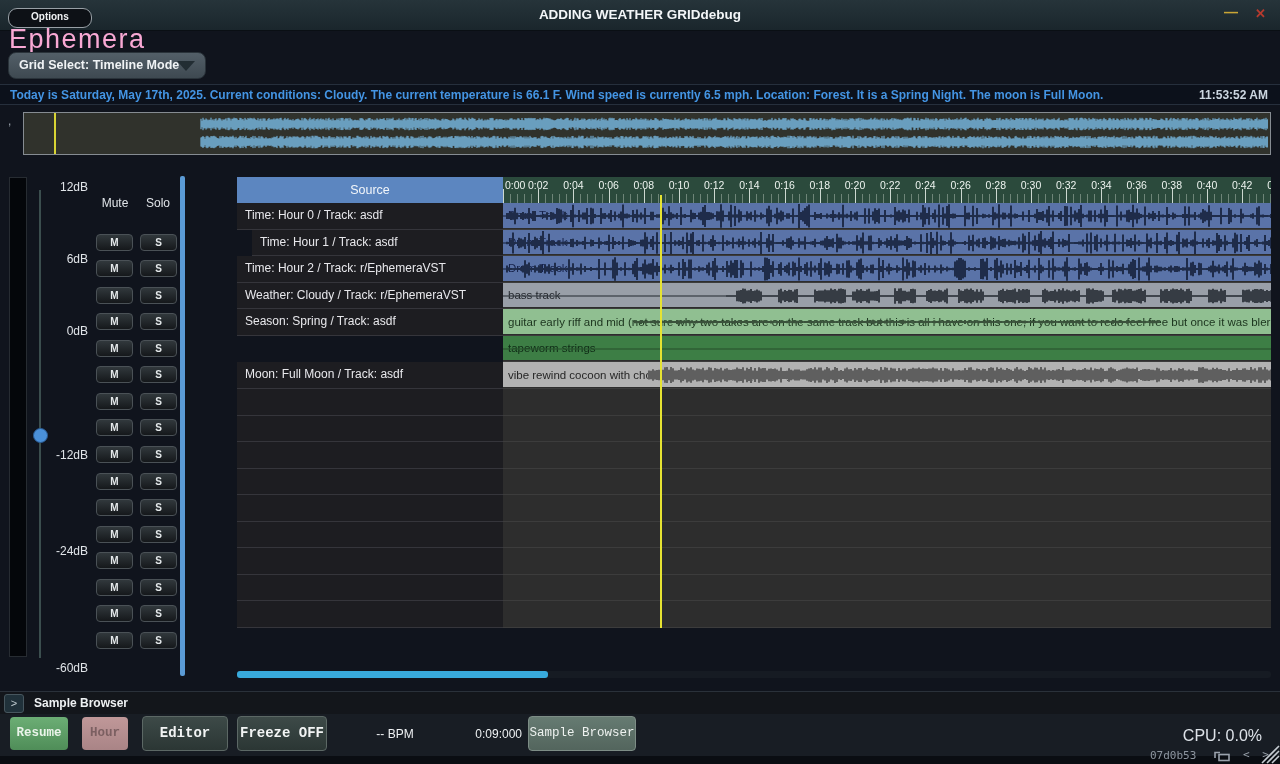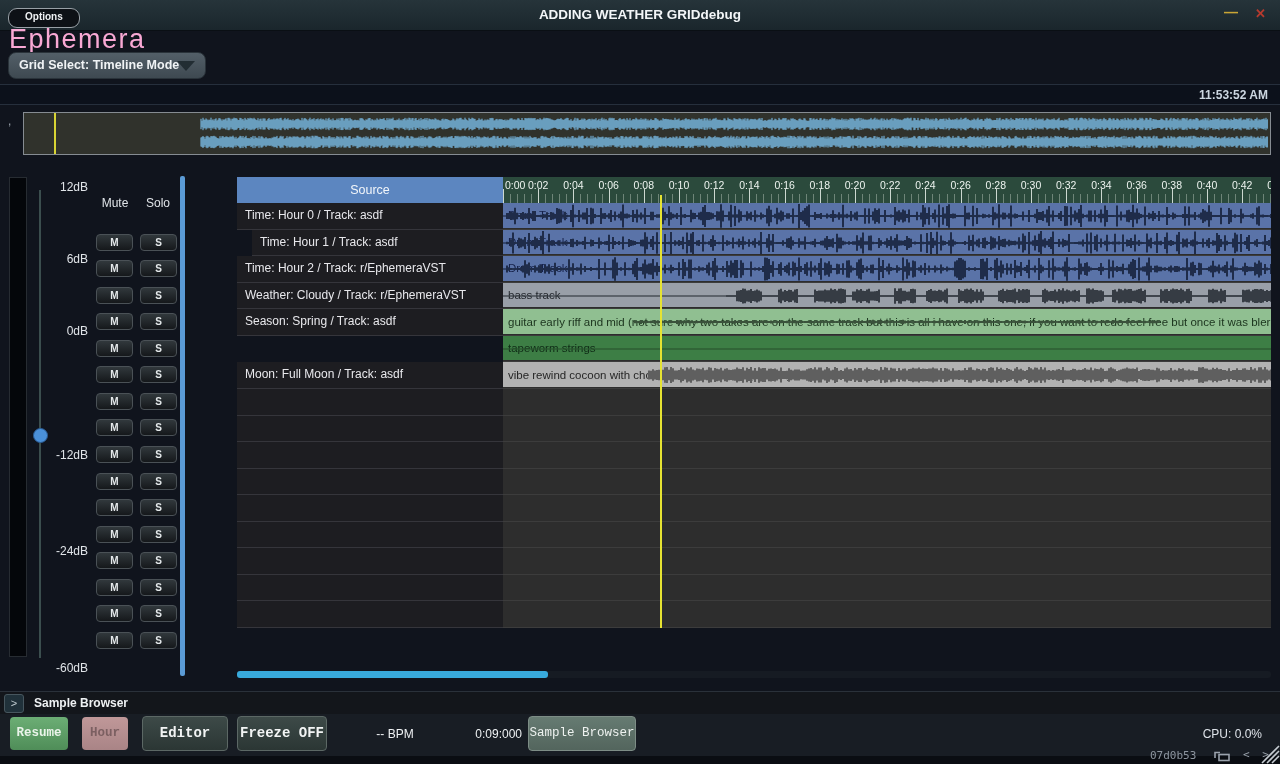--- a/index.html
+++ b/index.html
@@ -6,21 +6,21 @@
   .app{position:relative;width:1280px;height:764px;background:#10141d;overflow:hidden;
        font-family:"Liberation Sans",sans-serif;color:#e8ecef;}
 
   
   .titlebar{position:absolute;left:0;top:0;width:1280px;height:30px;
     background:linear-gradient(#26343a,#1a262c);border-bottom:1px solid #0a0f14;}
   .win-title{position:absolute;left:0;top:7px;width:100%;text-align:center;
     font-size:13.5px;font-weight:bold;color:#f3f6f8;}
   .win-min{position:absolute;right:42px;top:4px;font-size:14px;font-weight:bold;color:#c9a535;}
   .win-close{position:absolute;right:14px;top:6px;font-size:13px;font-weight:bold;color:#b73a2e;}
-  .options-btn{position:absolute;left:8px;top:8px;height:18px;padding:0 16px;
+  .options-btn{position:absolute;left:8px;top:8px;height:18px;padding:0 22px;
     background:#0d1116;border:1px solid #98a0a6;border-radius:9px;color:#eef1f3;
     font-size:10px;font-weight:bold;line-height:16px;}
 
   .app-title{position:absolute;left:9px;top:24px;font-size:27px;font-weight:300;
     color:#f9a8d4;letter-spacing:1.5px;}
 
   .dropdown{position:absolute;left:8px;top:52px;width:196px;height:25px;
     background:linear-gradient(#535f68,#3e4951);border-radius:8px;border:1px solid #2a333a;}
   .dropdown-label{position:absolute;left:10px;top:5px;font-size:12.5px;font-weight:bold;color:#f0f3f5;}
   .dropdown-tri{position:absolute;right:10px;top:8px;width:0;height:0;
@@ -82,21 +82,21 @@
     background:linear-gradient(#6cae75,#4f8d58);color:#eaf4ea;}
   .btn-stop{left:82px;top:3px;width:46px;height:33px;line-height:33px;font-size:12.5px;
     background:linear-gradient(#c09899,#a98486);color:#7b5f61;}
   .btn-dark{background:linear-gradient(#3d4a48,#2b3634);border:1px solid #5c6865;color:#f2f4f4;font-size:14px;}
   .btn-editor{left:142px;top:2px;width:86px;height:35px;line-height:33px;}
   .btn-freeze{left:237px;top:2px;width:90px;height:35px;line-height:33px;}
   .bpm-display{position:absolute;left:360px;top:13px;width:70px;text-align:center;font-size:12px;color:#eef1f3;}
   .time-display{position:absolute;left:450px;top:13px;width:72px;text-align:right;font-size:12px;color:#eef1f3;}
   .btn-sb{left:528px;top:2px;width:108px;height:35px;line-height:33px;font-size:12.5px;
     background:linear-gradient(#667b72,#53655d);border:1px solid #7d8d86;color:#eef2f0;font-weight:normal;}
-  .cpu-display{position:absolute;right:18px;top:13px;font-size:12px;color:#dde2e8;}
+  .cpu-display{position:absolute;right:18px;top:13px;font-size:16px;color:#dde2e8;}
 
   .footer-strip{position:absolute;left:0;top:756px;width:1280px;height:8px;background:#0a0d12;}
   .build-hash{position:absolute;left:1150px;top:749px;font-family:"DejaVu Sans Mono",monospace;
     font-size:11px;color:#8d959f;z-index:8;}
   .restore-icon{position:absolute;left:1212px;top:750px;z-index:8;}
   .code-icon{position:absolute;left:1243px;top:748px;z-index:8;font-family:"DejaVu Sans Mono",monospace;
     font-size:11px;color:#9aa2ac;letter-spacing:3px;}
   .grip{position:absolute;right:0;bottom:0;z-index:9;}
 </style>
 </head>
@@ -112,20 +112,21 @@
   <div class="options-btn">Options</div>
 
   <div class="app-title">Ephemera</div>
 
   <div class="dropdown">
     <span class="dropdown-label">Grid Select: Timeline Mode</span>
     <span class="dropdown-tri"></span>
   </div>
 
   <div class="statusbar">
+    <span class="weather-text">Today is Saturday, May 17th, 2025. Current conditions: Cloudy. The current temperature is 66.1 F. Wind speed is currently 6.5 mph. Location: Forest. It is a Spring Night. The moon is Full Moon.</span>
     <span class="clock-text">11:53:52 AM</span>
   </div>
 
   <span class="stray">,</span>
   <div class="overview">
     <div class="ov-wave" id="ov1" style="top:4px"><svg width="1244" height="14">
           <path d="M177 1.8V12.2M178 3.8V10.2M179 0.8V13.2M180 2.5V11.5M181 2.9V11.1M182 1.4V12.6M183 2.4V11.6M184 3.3V10.7M185 2.6V11.4M186 2.9V11.1M187 0.7V13.3M188 3.2V10.8M189 2.3V11.7M190 3.6V10.4M191 2.1V11.9M192 1.3V12.7M193 3.7V10.3M194 2.7V11.3M195 1.1V12.9M196 1.3V12.7M197 2.4V11.6M198 3.8V10.2M199 2.3V11.7M200 2.9V11.1M201 2.2V11.8M202 1.3V12.7M203 3.5V10.5M204 0.9V13.1M205 0.8V13.2M206 1.6V12.4M207 3.5V10.5M208 1.7V12.3M209 1.8V12.2M210 0.7V13.3M211 1.4V12.6M212 1.0V13.0M213 1.7V12.3M214 3.1V10.9M215 3.0V11.0M216 0.9V13.1M217 1.1V12.9M218 2.5V11.5M219 1.9V12.1M220 3.5V10.5M221 0.9V13.1M222 2.3V11.7M223 2.9V11.1M224 1.0V13.0M225 2.0V12.0M226 0.8V13.2M227 1.4V12.6M228 1.2V12.8M229 2.2V11.8M230 0.8V13.2M231 1.9V12.1M232 2.8V11.2M233 3.2V10.8M234 1.2V12.8M235 3.6V10.4M236 1.9V12.1M237 1.6V12.4M238 3.8V10.2M239 1.4V12.6M240 1.5V12.5M241 1.5V12.5M242 3.8V10.2M243 3.5V10.5M244 2.0V12.0M245 1.0V13.0M246 2.8V11.2M247 2.3V11.7M248 2.5V11.5M249 2.3V11.7M250 1.4V12.6M251 2.6V11.4M252 1.7V12.3M253 1.5V12.5M254 1.5V12.5M255 2.4V11.6M256 1.0V13.0M257 0.8V13.2M258 2.7V11.3M259 3.7V10.3M260 2.2V11.8M261 0.9V13.1M262 2.5V11.5M263 2.3V11.7M264 1.2V12.8M265 3.1V10.9M266 2.6V11.4M267 2.8V11.2M268 3.6V10.4M269 2.2V11.8M270 3.8V10.2M271 3.1V10.9M272 2.2V11.8M273 2.1V11.9M274 1.6V12.4M275 2.4V11.6M276 3.2V10.8M277 3.4V10.6M278 0.9V13.1M279 3.4V10.6M280 1.5V12.5M281 1.0V13.0M282 1.9V12.1M283 2.7V11.3M284 3.8V10.2M285 2.2V11.8M286 0.7V13.3M287 3.1V10.9M288 1.9V12.1M289 2.4V11.6M290 1.2V12.8M291 3.7V10.3M292 2.2V11.8M293 2.2V11.8M294 1.4V12.6M295 3.3V10.7M296 2.0V12.0M297 1.4V12.6M298 2.8V11.2M299 1.8V12.2M300 2.6V11.4M301 3.4V10.6M302 1.3V12.7M303 3.6V10.4M304 1.7V12.3M305 0.8V13.2M306 3.0V11.0M307 2.3V11.7M308 3.6V10.4M309 1.4V12.6M310 3.2V10.8M311 3.3V10.7M312 3.1V10.9M313 1.6V12.4M314 3.0V11.0M315 1.3V12.7M316 3.6V10.4M317 1.0V13.0M318 0.9V13.1M319 1.1V12.9M320 3.6V10.4M321 2.1V11.9M322 1.0V13.0M323 2.0V12.0M324 1.1V12.9M325 3.5V10.5M326 0.9V13.1M327 2.1V11.9M328 2.6V11.4M329 3.8V10.2M330 3.1V10.9M331 2.7V11.3M332 3.1V10.9M333 3.4V10.6M334 2.9V11.1M335 3.7V10.3M336 1.3V12.7M337 1.2V12.8M338 1.1V12.9M339 1.8V12.2M340 3.1V10.9M341 3.8V10.2M342 2.3V11.7M343 3.0V11.0M344 1.6V12.4M345 1.0V13.0M346 1.0V13.0M347 3.6V10.4M348 2.1V11.9M349 2.8V11.2M350 3.7V10.3M351 2.6V11.4M352 3.4V10.6M353 1.3V12.7M354 2.5V11.5M355 3.1V10.9M356 1.6V12.4M357 2.0V12.0M358 2.1V11.9M359 1.8V12.2M360 1.1V12.9M361 2.9V11.1M362 3.5V10.5M363 1.1V12.9M364 3.1V10.9M365 1.3V12.7M366 2.4V11.6M367 1.4V12.6M368 2.0V12.0M369 0.7V13.3M370 3.2V10.8M371 3.2V10.8M372 3.4V10.6M373 2.6V11.4M374 2.9V11.1M375 1.4V12.6M376 3.4V10.6M377 2.7V11.3M378 3.5V10.5M379 2.2V11.8M380 2.0V12.0M381 0.9V13.1M382 3.3V10.7M383 1.4V12.6M384 2.8V11.2M385 0.7V13.3M386 1.0V13.0M387 2.7V11.3M388 1.1V12.9M389 1.1V12.9M390 3.8V10.2M391 1.5V12.5M392 1.0V13.0M393 3.1V10.9M394 3.1V10.9M395 1.7V12.3M396 3.6V10.4M397 1.0V13.0M398 3.1V10.9M399 2.0V12.0M400 2.4V11.6M401 1.1V12.9M402 2.8V11.2M403 1.0V13.0M404 3.5V10.5M405 1.5V12.5M406 2.0V12.0M407 2.6V11.4M408 2.4V11.6M409 2.2V11.8M410 2.9V11.1M411 1.3V12.7M412 1.8V12.2M413 3.1V10.9M414 2.5V11.5M415 3.2V10.8M416 3.6V10.4M417 3.6V10.4M418 2.1V11.9M419 1.6V12.4M420 3.2V10.8M421 1.8V12.2M422 2.1V11.9M423 2.1V11.9M424 2.7V11.3M425 3.0V11.0M426 3.8V10.2M427 3.4V10.6M428 3.2V10.8M429 1.5V12.5M430 2.4V11.6M431 3.8V10.2M432 2.5V11.5M433 1.2V12.8M434 2.3V11.7M435 1.3V12.7M436 0.9V13.1M437 0.8V13.2M438 2.5V11.5M439 2.4V11.6M440 2.9V11.1M441 0.7V13.3M442 2.2V11.8M443 3.0V11.0M444 3.8V10.2M445 0.8V13.2M446 1.9V12.1M447 2.1V11.9M448 0.7V13.3M449 1.2V12.8M450 1.8V12.2M451 1.9V12.1M452 3.8V10.2M453 3.3V10.7M454 3.0V11.0M455 1.3V12.7M456 2.7V11.3M457 2.6V11.4M458 1.7V12.3M459 3.5V10.5M460 3.6V10.4M461 2.5V11.5M462 3.5V10.5M463 2.6V11.4M464 2.5V11.5M465 3.1V10.9M466 1.1V12.9M467 1.2V12.8M468 0.9V13.1M469 1.2V12.8M470 3.5V10.5M471 3.3V10.7M472 2.2V11.8M473 1.9V12.1M474 3.3V10.7M475 2.2V11.8M476 2.2V11.8M477 2.3V11.7M478 2.3V11.7M479 3.0V11.0M480 3.1V10.9M481 2.5V11.5M482 3.8V10.2M483 2.6V11.4M484 3.3V10.7M485 2.8V11.2M486 1.6V12.4M487 1.4V12.6M488 1.3V12.7M489 2.7V11.3M490 2.5V11.5M491 2.3V11.7M492 3.2V10.8M493 2.4V11.6M494 1.1V12.9M495 1.6V12.4M496 3.0V11.0M497 3.0V11.0M498 1.0V13.0M499 3.1V10.9M500 3.3V10.7M501 1.0V13.0M502 1.3V12.7M503 1.3V12.7M504 1.3V12.7M505 0.9V13.1M506 1.5V12.5M507 0.9V13.1M508 1.5V12.5M509 1.1V12.9M510 1.4V12.6M511 1.0V13.0M512 3.2V10.8M513 2.4V11.6M514 2.1V11.9M515 2.9V11.1M516 1.1V12.9M517 2.2V11.8M518 3.1V10.9M519 1.9V12.1M520 0.7V13.3M521 1.7V12.3M522 0.9V13.1M523 1.2V12.8M524 1.1V12.9M525 1.7V12.3M526 1.5V12.5M527 2.4V11.6M528 2.5V11.5M529 2.9V11.1M530 3.4V10.6M531 3.3V10.7M532 3.0V11.0M533 2.1V11.9M534 1.7V12.3M535 2.1V11.9M536 1.9V12.1M537 1.1V12.9M538 2.4V11.6M539 2.7V11.3M540 2.9V11.1M541 1.8V12.2M542 1.4V12.6M543 0.8V13.2M544 1.0V13.0M545 3.2V10.8M546 3.4V10.6M547 2.1V11.9M548 3.8V10.2M549 3.8V10.2M550 2.6V11.4M551 0.8V13.2M552 3.7V10.3M553 1.3V12.7M554 1.5V12.5M555 3.3V10.7M556 3.0V11.0M557 2.7V11.3M558 1.5V12.5M559 2.8V11.2M560 1.5V12.5M561 1.9V12.1M562 3.6V10.4M563 3.0V11.0M564 2.4V11.6M565 1.9V12.1M566 1.9V12.1M567 3.4V10.6M568 1.7V12.3M569 2.7V11.3M570 2.2V11.8M571 2.6V11.4M572 1.2V12.8M573 3.5V10.5M574 2.9V11.1M575 1.9V12.1M576 3.8V10.2M577 1.8V12.2M578 0.7V13.3M579 2.9V11.1M580 1.5V12.5M581 3.2V10.8M582 2.0V12.0M583 3.4V10.6M584 3.6V10.4M585 1.3V12.7M586 0.7V13.3M587 1.5V12.5M588 0.8V13.2M589 1.5V12.5M590 1.1V12.9M591 3.2V10.8M592 3.0V11.0M593 3.0V11.0M594 3.6V10.4M595 1.9V12.1M596 1.0V13.0M597 2.4V11.6M598 2.5V11.5M599 2.1V11.9M600 1.5V12.5M601 2.4V11.6M602 3.5V10.5M603 1.1V12.9M604 2.6V11.4M605 3.3V10.7M606 1.2V12.8M607 3.6V10.4M608 3.2V10.8M609 2.0V12.0M610 2.2V11.8M611 2.5V11.5M612 0.8V13.2M613 1.8V12.2M614 3.1V10.9M615 2.2V11.8M616 2.9V11.1M617 1.2V12.8M618 3.0V11.0M619 1.8V12.2M620 3.1V10.9M621 1.6V12.4M622 1.7V12.3M623 3.6V10.4M624 2.4V11.6M625 3.8V10.2M626 3.1V10.9M627 1.9V12.1M628 3.2V10.8M629 3.0V11.0M630 3.2V10.8M631 1.2V12.8M632 1.1V12.9M633 2.3V11.7M634 2.5V11.5M635 3.7V10.3M636 3.7V10.3M637 2.8V11.2M638 3.6V10.4M639 1.2V12.8M640 2.2V11.8M641 2.0V12.0M642 1.8V12.2M643 2.3V11.7M644 2.2V11.8M645 2.4V11.6M646 2.9V11.1M647 2.3V11.7M648 3.1V10.9M649 2.8V11.2M650 3.2V10.8M651 0.8V13.2M652 2.9V11.1M653 2.5V11.5M654 2.5V11.5M655 1.5V12.5M656 3.7V10.3M657 3.4V10.6M658 3.1V10.9M659 2.5V11.5M660 3.5V10.5M661 1.9V12.1M662 1.2V12.8M663 2.3V11.7M664 2.5V11.5M665 2.0V12.0M666 3.2V10.8M667 2.9V11.1M668 1.6V12.4M669 2.9V11.1M670 1.8V12.2M671 3.0V11.0M672 2.3V11.7M673 2.7V11.3M674 2.5V11.5M675 1.2V12.8M676 2.3V11.7M677 2.2V11.8M678 1.8V12.2M679 3.6V10.4M680 1.5V12.5M681 1.0V13.0M682 3.4V10.6M683 1.2V12.8M684 2.4V11.6M685 3.7V10.3M686 1.7V12.3M687 3.8V10.2M688 2.8V11.2M689 1.8V12.2M690 1.5V12.5M691 1.7V12.3M692 0.8V13.2M693 2.7V11.3M694 2.6V11.4M695 3.0V11.0M696 2.6V11.4M697 3.3V10.7M698 3.2V10.8M699 3.2V10.8M700 1.4V12.6M701 1.5V12.5M702 3.4V10.6M703 3.3V10.7M704 0.7V13.3M705 2.1V11.9M706 1.9V12.1M707 2.9V11.1M708 2.6V11.4M709 3.7V10.3M710 1.2V12.8M711 1.6V12.4M712 2.3V11.7M713 2.1V11.9M714 2.7V11.3M715 1.4V12.6M716 1.5V12.5M717 2.0V12.0M718 3.3V10.7M719 1.7V12.3M720 2.5V11.5M721 1.2V12.8M722 3.6V10.4M723 1.6V12.4M724 1.6V12.4M725 3.5V10.5M726 2.4V11.6M727 1.9V12.1M728 2.2V11.8M729 2.2V11.8M730 2.4V11.6M731 1.8V12.2M732 2.5V11.5M733 3.2V10.8M734 2.3V11.7M735 1.4V12.6M736 1.3V12.7M737 3.0V11.0M738 1.0V13.0M739 3.7V10.3M740 3.7V10.3M741 3.0V11.0M742 3.6V10.4M743 3.8V10.2M744 2.9V11.1M745 2.6V11.4M746 2.6V11.4M747 2.7V11.3M748 0.9V13.1M749 3.5V10.5M750 3.1V10.9M751 1.7V12.3M752 2.2V11.8M753 3.3V10.7M754 3.1V10.9M755 0.9V13.1M756 2.3V11.7M757 3.0V11.0M758 2.3V11.7M759 1.1V12.9M760 1.3V12.7M761 1.3V12.7M762 1.1V12.9M763 3.6V10.4M764 2.5V11.5M765 2.7V11.3M766 3.7V10.3M767 1.4V12.6M768 1.9V12.1M769 1.2V12.8M770 2.3V11.7M771 2.1V11.9M772 3.1V10.9M773 3.3V10.7M774 3.6V10.4M775 1.9V12.1M776 1.5V12.5M777 2.5V11.5M778 2.9V11.1M779 3.2V10.8M780 1.2V12.8M781 1.5V12.5M782 3.3V10.7M783 3.8V10.2M784 3.8V10.2M785 3.7V10.3M786 1.0V13.0M787 1.1V12.9M788 3.1V10.9M789 1.6V12.4M790 1.4V12.6M791 2.9V11.1M792 2.1V11.9M793 1.6V12.4M794 3.0V11.0M795 3.1V10.9M796 1.3V12.7M797 1.1V12.9M798 3.3V10.7M799 2.7V11.3M800 1.6V12.4M801 1.8V12.2M802 3.6V10.4M803 2.1V11.9M804 3.7V10.3M805 2.6V11.4M806 2.1V11.9M807 2.5V11.5M808 0.7V13.3M809 1.5V12.5M810 1.3V12.7M811 1.2V12.8M812 3.3V10.7M813 1.9V12.1M814 3.2V10.8M815 2.2V11.8M816 3.0V11.0M817 2.6V11.4M818 1.3V12.7M819 3.2V10.8M820 1.9V12.1M821 3.5V10.5M822 1.8V12.2M823 3.7V10.3M824 2.3V11.7M825 3.0V11.0M826 1.2V12.8M827 1.9V12.1M828 1.2V12.8M829 1.6V12.4M830 2.2V11.8M831 3.8V10.2M832 1.6V12.4M833 1.8V12.2M834 1.3V12.7M835 0.8V13.2M836 3.7V10.3M837 1.0V13.0M838 2.9V11.1M839 1.6V12.4M840 2.5V11.5M841 2.7V11.3M842 2.5V11.5M843 3.1V10.9M844 2.5V11.5M845 2.6V11.4M846 2.2V11.8M847 0.9V13.1M848 2.6V11.4M849 2.5V11.5M850 1.6V12.4M851 0.7V13.3M852 2.9V11.1M853 1.6V12.4M854 3.0V11.0M855 2.4V11.6M856 3.3V10.7M857 1.6V12.4M858 1.3V12.7M859 3.7V10.3M860 1.6V12.4M861 2.8V11.2M862 3.3V10.7M863 1.6V12.4M864 2.8V11.2M865 3.3V10.7M866 2.3V11.7M867 2.2V11.8M868 1.0V13.0M869 3.4V10.6M870 1.2V12.8M871 1.8V12.2M872 1.6V12.4M873 2.8V11.2M874 1.9V12.1M875 2.9V11.1M876 2.5V11.5M877 2.8V11.2M878 3.3V10.7M879 2.5V11.5M880 1.8V12.2M881 1.1V12.9M882 1.9V12.1M883 0.8V13.2M884 0.7V13.3M885 1.6V12.4M886 1.3V12.7M887 0.7V13.3M888 3.6V10.4M889 3.5V10.5M890 0.9V13.1M891 1.2V12.8M892 3.1V10.9M893 3.1V10.9M894 0.9V13.1M895 3.4V10.6M896 3.6V10.4M897 1.9V12.1M898 1.9V12.1M899 2.3V11.7M900 2.7V11.3M901 2.5V11.5M902 0.7V13.3M903 2.7V11.3M904 1.1V12.9M905 2.3V11.7M906 3.3V10.7M907 1.8V12.2M908 3.1V10.9M909 1.7V12.3M910 3.8V10.2M911 2.2V11.8M912 1.0V13.0M913 1.9V12.1M914 3.8V10.2M915 3.1V10.9M916 1.9V12.1M917 1.9V12.1M918 2.1V11.9M919 1.8V12.2M920 1.6V12.4M921 3.8V10.2M922 1.6V12.4M923 2.4V11.6M924 3.0V11.0M925 0.8V13.2M926 2.2V11.8M927 3.0V11.0M928 2.7V11.3M929 2.4V11.6M930 3.1V10.9M931 2.0V12.0M932 2.6V11.4M933 1.2V12.8M934 3.2V10.8M935 2.3V11.7M936 2.7V11.3M937 0.7V13.3M938 3.0V11.0M939 1.9V12.1M940 1.8V12.2M941 0.9V13.1M942 0.7V13.3M943 2.7V11.3M944 1.9V12.1M945 3.0V11.0M946 3.3V10.7M947 3.7V10.3M948 2.6V11.4M949 3.0V11.0M950 1.5V12.5M951 2.4V11.6M952 3.3V10.7M953 1.8V12.2M954 0.7V13.3M955 2.6V11.4M956 2.9V11.1M957 2.0V12.0M958 2.1V11.9M959 3.8V10.2M960 3.8V10.2M961 1.8V12.2M962 2.4V11.6M963 0.8V13.2M964 1.9V12.1M965 1.7V12.3M966 1.4V12.6M967 2.3V11.7M968 3.2V10.8M969 3.4V10.6M970 2.9V11.1M971 3.0V11.0M972 3.0V11.0M973 1.0V13.0M974 3.1V10.9M975 1.3V12.7M976 0.8V13.2M977 3.5V10.5M978 2.5V11.5M979 2.0V12.0M980 2.6V11.4M981 3.1V10.9M982 1.3V12.7M983 1.3V12.7M984 2.9V11.1M985 2.1V11.9M986 3.6V10.4M987 0.9V13.1M988 2.8V11.2M989 2.1V11.9M990 3.2V10.8M991 3.0V11.0M992 1.1V12.9M993 1.2V12.8M994 1.8V12.2M995 1.7V12.3M996 1.0V13.0M997 3.0V11.0M998 1.1V12.9M999 1.0V13.0M1000 3.1V10.9M1001 2.1V11.9M1002 1.0V13.0M1003 1.7V12.3M1004 3.4V10.6M1005 1.4V12.6M1006 1.2V12.8M1007 1.0V13.0M1008 3.0V11.0M1009 2.0V12.0M1010 2.4V11.6M1011 3.6V10.4M1012 0.8V13.2M1013 3.2V10.8M1014 2.6V11.4M1015 1.7V12.3M1016 2.7V11.3M1017 1.8V12.2M1018 2.7V11.3M1019 1.5V12.5M1020 3.6V10.4M1021 3.5V10.5M1022 2.8V11.2M1023 1.4V12.6M1024 1.9V12.1M1025 2.8V11.2M1026 2.5V11.5M1027 3.1V10.9M1028 1.9V12.1M1029 2.7V11.3M1030 1.3V12.7M1031 2.7V11.3M1032 3.3V10.7M1033 2.7V11.3M1034 1.9V12.1M1035 0.8V13.2M1036 3.6V10.4M1037 3.3V10.7M1038 3.0V11.0M1039 3.5V10.5M1040 3.6V10.4M1041 2.4V11.6M1042 3.1V10.9M1043 2.4V11.6M1044 3.8V10.2M1045 1.2V12.8M1046 1.0V13.0M1047 1.4V12.6M1048 1.4V12.6M1049 1.0V13.0M1050 2.5V11.5M1051 3.1V10.9M1052 1.4V12.6M1053 0.7V13.3M1054 3.5V10.5M1055 2.8V11.2M1056 1.1V12.9M1057 0.7V13.3M1058 0.8V13.2M1059 1.5V12.5M1060 2.6V11.4M1061 1.0V13.0M1062 1.8V12.2M1063 2.3V11.7M1064 3.8V10.2M1065 0.9V13.1M1066 2.5V11.5M1067 2.3V11.7M1068 2.4V11.6M1069 0.9V13.1M1070 1.9V12.1M1071 1.6V12.4M1072 3.8V10.2M1073 1.8V12.2M1074 2.7V11.3M1075 2.6V11.4M1076 1.9V12.1M1077 1.9V12.1M1078 3.8V10.2M1079 2.3V11.7M1080 0.9V13.1M1081 2.2V11.8M1082 2.3V11.7M1083 3.7V10.3M1084 3.0V11.0M1085 1.3V12.7M1086 0.9V13.1M1087 2.0V12.0M1088 3.4V10.6M1089 1.5V12.5M1090 1.4V12.6M1091 3.1V10.9M1092 2.9V11.1M1093 1.4V12.6M1094 1.9V12.1M1095 3.1V10.9M1096 3.7V10.3M1097 2.0V12.0M1098 2.7V11.3M1099 1.8V12.2M1100 3.4V10.6M1101 0.9V13.1M1102 2.7V11.3M1103 3.3V10.7M1104 0.9V13.1M1105 2.1V11.9M1106 3.1V10.9M1107 1.6V12.4M1108 3.6V10.4M1109 2.5V11.5M1110 2.7V11.3M1111 0.9V13.1M1112 1.6V12.4M1113 3.4V10.6M1114 3.1V10.9M1115 2.7V11.3M1116 0.8V13.2M1117 2.0V12.0M1118 0.8V13.2M1119 1.7V12.3M1120 3.6V10.4M1121 2.6V11.4M1122 0.9V13.1M1123 1.2V12.8M1124 2.9V11.1M1125 2.6V11.4M1126 0.8V13.2M1127 1.0V13.0M1128 3.7V10.3M1129 2.0V12.0M1130 2.1V11.9M1131 2.7V11.3M1132 2.3V11.7M1133 3.0V11.0M1134 3.3V10.7M1135 3.0V11.0M1136 3.0V11.0M1137 1.6V12.4M1138 1.8V12.2M1139 2.5V11.5M1140 3.2V10.8M1141 3.5V10.5M1142 0.9V13.1M1143 1.1V12.9M1144 3.6V10.4M1145 3.2V10.8M1146 1.8V12.2M1147 0.8V13.2M1148 3.7V10.3M1149 1.6V12.4M1150 1.0V13.0M1151 2.2V11.8M1152 2.2V11.8M1153 2.7V11.3M1154 1.1V12.9M1155 3.6V10.4M1156 2.3V11.7M1157 3.5V10.5M1158 1.5V12.5M1159 1.0V13.0M1160 1.3V12.7M1161 1.4V12.6M1162 2.5V11.5M1163 0.9V13.1M1164 3.6V10.4M1165 2.6V11.4M1166 1.9V12.1M1167 1.8V12.2M1168 3.4V10.6M1169 2.2V11.8M1170 2.3V11.7M1171 2.6V11.4M1172 1.1V12.9M1173 1.0V13.0M1174 1.9V12.1M1175 3.6V10.4M1176 3.5V10.5M1177 2.6V11.4M1178 3.1V10.9M1179 1.7V12.3M1180 3.3V10.7M1181 1.0V13.0M1182 1.5V12.5M1183 3.3V10.7M1184 0.8V13.2M1185 3.8V10.2M1186 2.3V11.7M1187 3.1V10.9M1188 3.0V11.0M1189 1.2V12.8M1190 2.6V11.4M1191 1.4V12.6M1192 2.1V11.9M1193 2.0V12.0M1194 1.9V12.1M1195 0.8V13.2M1196 3.4V10.6M1197 2.1V11.9M1198 2.7V11.3M1199 1.6V12.4M1200 2.9V11.1M1201 2.6V11.4M1202 2.9V11.1M1203 1.2V12.8M1204 2.5V11.5M1205 2.5V11.5M1206 3.6V10.4M1207 1.9V12.1M1208 2.9V11.1M1209 3.0V11.0M1210 0.7V13.3M1211 2.0V12.0M1212 1.9V12.1M1213 2.1V11.9M1214 2.8V11.2M1215 1.4V12.6M1216 1.7V12.3M1217 0.7V13.3M1218 3.4V10.6M1219 2.6V11.4M1220 2.4V11.6M1221 2.7V11.3M1222 2.5V11.5M1223 1.1V12.9M1224 2.0V12.0M1225 1.0V13.0M1226 3.8V10.2M1227 1.5V12.5M1228 2.3V11.7M1229 3.4V10.6M1230 3.6V10.4M1231 2.0V12.0M1232 2.0V12.0M1233 0.7V13.3M1234 3.5V10.5M1235 2.2V11.8M1236 3.1V10.9M1237 2.5V11.5M1238 2.3V11.7M1239 2.0V12.0M1240 1.4V12.6M1241 2.6V11.4M1242 0.8V13.2M1243 2.8V11.2M1244 1.9V12.1" stroke="#7cc2ef" stroke-width="1" fill="none"></path>
         </svg></div>
     <div class="ov-wave" id="ov2" style="top:22px"><svg width="1244" height="14">
           <path d="M177 2.5V11.5M178 1.9V12.1M179 1.0V13.0M180 2.0V12.0M181 3.8V10.2M182 1.6V12.4M183 0.8V13.2M184 1.3V12.7M185 2.3V11.7M186 2.5V11.5M187 1.0V13.0M188 1.4V12.6M189 1.1V12.9M190 0.8V13.2M191 1.4V12.6M192 1.8V12.2M193 3.0V11.0M194 3.2V10.8M195 3.6V10.4M196 1.2V12.8M197 3.1V10.9M198 1.3V12.7M199 1.1V12.9M200 2.3V11.7M201 2.1V11.9M202 1.4V12.6M203 1.6V12.4M204 2.1V11.9M205 2.4V11.6M206 1.4V12.6M207 1.8V12.2M208 1.6V12.4M209 0.7V13.3M210 2.2V11.8M211 3.5V10.5M212 1.8V12.2M213 3.8V10.2M214 3.0V11.0M215 2.2V11.8M216 0.8V13.2M217 1.1V12.9M218 2.6V11.4M219 1.0V13.0M220 3.2V10.8M221 2.0V12.0M222 0.8V13.2M223 3.0V11.0M224 3.4V10.6M225 3.0V11.0M226 3.7V10.3M227 2.0V12.0M228 2.6V11.4M229 0.9V13.1M230 3.7V10.3M231 1.1V12.9M232 2.8V11.2M233 2.6V11.4M234 3.4V10.6M235 1.1V12.9M236 3.5V10.5M237 1.5V12.5M238 1.4V12.6M239 2.4V11.6M240 3.5V10.5M241 3.3V10.7M242 2.1V11.9M243 3.4V10.6M244 3.5V10.5M245 3.4V10.6M246 3.0V11.0M247 3.7V10.3M248 2.6V11.4M249 2.7V11.3M250 1.7V12.3M251 2.2V11.8M252 1.8V12.2M253 0.9V13.1M254 3.5V10.5M255 3.0V11.0M256 1.4V12.6M257 0.8V13.2M258 2.1V11.9M259 1.1V12.9M260 3.8V10.2M261 3.5V10.5M262 2.9V11.1M263 1.2V12.8M264 3.2V10.8M265 1.7V12.3M266 1.5V12.5M267 1.8V12.2M268 2.7V11.3M269 1.4V12.6M270 1.6V12.4M271 1.4V12.6M272 2.1V11.9M273 1.3V12.7M274 1.7V12.3M275 2.4V11.6M276 2.8V11.2M277 2.3V11.7M278 1.5V12.5M279 1.2V12.8M280 2.1V11.9M281 3.8V10.2M282 2.4V11.6M283 1.1V12.9M284 1.5V12.5M285 2.1V11.9M286 1.4V12.6M287 3.3V10.7M288 0.8V13.2M289 0.8V13.2M290 2.3V11.7M291 0.7V13.3M292 0.9V13.1M293 0.8V13.2M294 1.6V12.4M295 2.1V11.9M296 1.9V12.1M297 3.4V10.6M298 3.8V10.2M299 1.1V12.9M300 1.9V12.1M301 3.5V10.5M302 2.1V11.9M303 3.6V10.4M304 2.3V11.7M305 1.0V13.0M306 1.4V12.6M307 3.3V10.7M308 2.0V12.0M309 3.3V10.7M310 2.0V12.0M311 3.8V10.2M312 2.6V11.4M313 1.0V13.0M314 2.1V11.9M315 1.6V12.4M316 3.4V10.6M317 1.4V12.6M318 2.4V11.6M319 3.6V10.4M320 1.4V12.6M321 1.6V12.4M322 1.5V12.5M323 2.9V11.1M324 2.5V11.5M325 1.2V12.8M326 1.0V13.0M327 3.8V10.2M328 3.8V10.2M329 2.3V11.7M330 3.3V10.7M331 2.6V11.4M332 3.1V10.9M333 0.8V13.2M334 0.8V13.2M335 1.9V12.1M336 1.7V12.3M337 2.3V11.7M338 3.2V10.8M339 2.4V11.6M340 1.8V12.2M341 3.3V10.7M342 1.2V12.8M343 2.7V11.3M344 1.7V12.3M345 3.7V10.3M346 3.6V10.4M347 0.9V13.1M348 2.7V11.3M349 2.5V11.5M350 1.6V12.4M351 2.1V11.9M352 3.5V10.5M353 2.3V11.7M354 2.8V11.2M355 2.2V11.8M356 1.1V12.9M357 2.8V11.2M358 3.8V10.2M359 0.9V13.1M360 1.4V12.6M361 1.7V12.3M362 1.9V12.1M363 0.9V13.1M364 1.7V12.3M365 3.4V10.6M366 3.6V10.4M367 2.1V11.9M368 2.3V11.7M369 3.8V10.2M370 2.2V11.8M371 3.6V10.4M372 1.5V12.5M373 0.9V13.1M374 2.1V11.9M375 3.6V10.4M376 1.9V12.1M377 0.9V13.1M378 2.4V11.6M379 1.6V12.4M380 2.6V11.4M381 3.6V10.4M382 2.4V11.6M383 0.8V13.2M384 1.0V13.0M385 2.9V11.1M386 3.8V10.2M387 1.3V12.7M388 1.5V12.5M389 1.8V12.2M390 3.4V10.6M391 2.7V11.3M392 3.3V10.7M393 2.6V11.4M394 2.9V11.1M395 1.6V12.4M396 3.4V10.6M397 1.0V13.0M398 3.0V11.0M399 0.8V13.2M400 3.2V10.8M401 2.0V12.0M402 2.5V11.5M403 3.7V10.3M404 2.4V11.6M405 1.3V12.7M406 1.5V12.5M407 1.7V12.3M408 2.7V11.3M409 3.4V10.6M410 3.0V11.0M411 2.7V11.3M412 2.0V12.0M413 1.4V12.6M414 2.6V11.4M415 1.1V12.9M416 1.1V12.9M417 3.1V10.9M418 2.5V11.5M419 2.7V11.3M420 1.7V12.3M421 2.8V11.2M422 1.7V12.3M423 3.2V10.8M424 2.1V11.9M425 1.7V12.3M426 1.8V12.2M427 1.3V12.7M428 1.0V13.0M429 3.1V10.9M430 3.1V10.9M431 1.1V12.9M432 0.9V13.1M433 1.6V12.4M434 0.9V13.1M435 2.2V11.8M436 1.3V12.7M437 2.2V11.8M438 0.9V13.1M439 1.7V12.3M440 0.9V13.1M441 1.1V12.9M442 1.6V12.4M443 1.6V12.4M444 2.7V11.3M445 1.0V13.0M446 2.2V11.8M447 3.4V10.6M448 1.0V13.0M449 3.3V10.7M450 2.4V11.6M451 1.9V12.1M452 3.7V10.3M453 1.0V13.0M454 1.9V12.1M455 1.4V12.6M456 2.2V11.8M457 3.4V10.6M458 2.3V11.7M459 2.7V11.3M460 1.4V12.6M461 1.8V12.2M462 2.1V11.9M463 2.8V11.2M464 1.6V12.4M465 3.3V10.7M466 2.9V11.1M467 2.4V11.6M468 2.4V11.6M469 1.1V12.9M470 0.8V13.2M471 1.3V12.7M472 3.7V10.3M473 1.4V12.6M474 1.2V12.8M475 3.1V10.9M476 3.0V11.0M477 1.8V12.2M478 3.3V10.7M479 3.8V10.2M480 2.4V11.6M481 1.9V12.1M482 2.8V11.2M483 3.8V10.2M484 3.5V10.5M485 1.8V12.2M486 3.1V10.9M487 1.3V12.7M488 3.4V10.6M489 1.2V12.8M490 3.6V10.4M491 1.2V12.8M492 2.5V11.5M493 1.8V12.2M494 2.1V11.9M495 2.3V11.7M496 1.3V12.7M497 1.2V12.8M498 2.2V11.8M499 2.8V11.2M500 1.5V12.5M501 3.4V10.6M502 1.5V12.5M503 3.4V10.6M504 1.8V12.2M505 3.4V10.6M506 0.9V13.1M507 2.3V11.7M508 2.7V11.3M509 3.0V11.0M510 2.2V11.8M511 2.3V11.7M512 2.2V11.8M513 3.8V10.2M514 3.5V10.5M515 2.9V11.1M516 3.8V10.2M517 1.4V12.6M518 0.9V13.1M519 1.2V12.8M520 2.4V11.6M521 1.6V12.4M522 1.7V12.3M523 2.6V11.4M524 2.9V11.1M525 3.0V11.0M526 3.5V10.5M527 2.0V12.0M528 1.0V13.0M529 3.5V10.5M530 0.9V13.1M531 1.8V12.2M532 2.3V11.7M533 2.4V11.6M534 2.1V11.9M535 1.9V12.1M536 3.3V10.7M537 2.0V12.0M538 2.9V11.1M539 2.4V11.6M540 3.5V10.5M541 1.9V12.1M542 2.8V11.2M543 3.6V10.4M544 1.7V12.3M545 3.8V10.2M546 2.3V11.7M547 3.5V10.5M548 1.1V12.9M549 1.0V13.0M550 3.3V10.7M551 2.4V11.6M552 2.7V11.3M553 3.4V10.6M554 2.5V11.5M555 0.7V13.3M556 2.2V11.8M557 1.3V12.7M558 0.8V13.2M559 0.9V13.1M560 3.7V10.3M561 3.5V10.5M562 3.0V11.0M563 1.7V12.3M564 3.5V10.5M565 2.7V11.3M566 3.7V10.3M567 0.8V13.2M568 3.6V10.4M569 0.8V13.2M570 3.2V10.8M571 2.2V11.8M572 2.6V11.4M573 3.7V10.3M574 1.4V12.6M575 2.4V11.6M576 2.1V11.9M577 2.4V11.6M578 1.8V12.2M579 1.7V12.3M580 3.7V10.3M581 2.4V11.6M582 2.2V11.8M583 2.4V11.6M584 2.9V11.1M585 2.2V11.8M586 3.8V10.2M587 2.2V11.8M588 3.8V10.2M589 3.6V10.4M590 3.7V10.3M591 2.1V11.9M592 2.4V11.6M593 1.4V12.6M594 2.8V11.2M595 2.2V11.8M596 3.7V10.3M597 1.0V13.0M598 1.1V12.9M599 1.3V12.7M600 3.7V10.3M601 2.1V11.9M602 1.3V12.7M603 1.9V12.1M604 3.2V10.8M605 1.8V12.2M606 1.7V12.3M607 1.1V12.9M608 3.4V10.6M609 2.4V11.6M610 2.0V12.0M611 3.5V10.5M612 1.7V12.3M613 1.3V12.7M614 1.7V12.3M615 3.4V10.6M616 3.6V10.4M617 3.6V10.4M618 3.2V10.8M619 1.4V12.6M620 1.1V12.9M621 2.0V12.0M622 1.0V13.0M623 2.4V11.6M624 1.4V12.6M625 3.8V10.2M626 1.9V12.1M627 1.3V12.7M628 2.5V11.5M629 3.6V10.4M630 1.0V13.0M631 0.7V13.3M632 1.1V12.9M633 1.3V12.7M634 1.2V12.8M635 3.1V10.9M636 2.4V11.6M637 2.3V11.7M638 3.4V10.6M639 2.4V11.6M640 2.8V11.2M641 2.6V11.4M642 1.6V12.4M643 3.5V10.5M644 3.1V10.9M645 2.8V11.2M646 2.0V12.0M647 2.5V11.5M648 3.1V10.9M649 1.6V12.4M650 2.2V11.8M651 3.1V10.9M652 1.5V12.5M653 1.5V12.5M654 3.7V10.3M655 2.6V11.4M656 1.1V12.9M657 2.9V11.1M658 2.8V11.2M659 3.2V10.8M660 3.0V11.0M661 1.1V12.9M662 1.6V12.4M663 0.9V13.1M664 2.2V11.8M665 3.1V10.9M666 1.1V12.9M667 1.6V12.4M668 2.4V11.6M669 0.9V13.1M670 2.9V11.1M671 3.7V10.3M672 3.0V11.0M673 3.6V10.4M674 1.8V12.2M675 3.4V10.6M676 2.0V12.0M677 3.7V10.3M678 3.1V10.9M679 3.8V10.2M680 3.2V10.8M681 1.4V12.6M682 3.8V10.2M683 3.3V10.7M684 2.3V11.7M685 1.0V13.0M686 1.6V12.4M687 2.1V11.9M688 3.2V10.8M689 2.3V11.7M690 2.0V12.0M691 0.9V13.1M692 2.7V11.3M693 1.9V12.1M694 2.7V11.3M695 2.1V11.9M696 3.1V10.9M697 2.7V11.3M698 2.8V11.2M699 1.9V12.1M700 2.0V12.0M701 1.1V12.9M702 1.5V12.5M703 2.4V11.6M704 1.1V12.9M705 3.2V10.8M706 2.2V11.8M707 0.7V13.3M708 2.7V11.3M709 1.6V12.4M710 1.5V12.5M711 3.7V10.3M712 2.3V11.7M713 1.0V13.0M714 3.8V10.2M715 1.7V12.3M716 3.5V10.5M717 2.9V11.1M718 1.8V12.2M719 1.0V13.0M720 2.3V11.7M721 1.1V12.9M722 3.8V10.2M723 3.2V10.8M724 1.1V12.9M725 1.6V12.4M726 2.7V11.3M727 2.2V11.8M728 1.8V12.2M729 1.7V12.3M730 1.8V12.2M731 2.1V11.9M732 1.7V12.3M733 1.5V12.5M734 3.6V10.4M735 2.7V11.3M736 1.8V12.2M737 3.0V11.0M738 1.0V13.0M739 1.9V12.1M740 1.8V12.2M741 3.4V10.6M742 1.7V12.3M743 1.0V13.0M744 2.8V11.2M745 2.1V11.9M746 3.7V10.3M747 1.3V12.7M748 0.8V13.2M749 0.7V13.3M750 1.8V12.2M751 2.0V12.0M752 2.1V11.9M753 3.0V11.0M754 1.0V13.0M755 1.9V12.1M756 2.4V11.6M757 2.8V11.2M758 2.1V11.9M759 2.6V11.4M760 1.7V12.3M761 2.1V11.9M762 1.8V12.2M763 2.7V11.3M764 0.7V13.3M765 2.9V11.1M766 0.7V13.3M767 1.0V13.0M768 1.1V12.9M769 2.7V11.3M770 0.9V13.1M771 1.9V12.1M772 2.2V11.8M773 3.6V10.4M774 1.0V13.0M775 2.2V11.8M776 0.8V13.2M777 2.7V11.3M778 1.4V12.6M779 1.2V12.8M780 3.4V10.6M781 2.6V11.4M782 3.4V10.6M783 1.5V12.5M784 1.5V12.5M785 1.9V12.1M786 0.9V13.1M787 1.6V12.4M788 2.8V11.2M789 1.8V12.2M790 1.3V12.7M791 2.7V11.3M792 1.6V12.4M793 3.5V10.5M794 3.3V10.7M795 3.0V11.0M796 1.4V12.6M797 2.7V11.3M798 2.0V12.0M799 2.5V11.5M800 1.6V12.4M801 3.4V10.6M802 1.7V12.3M803 3.6V10.4M804 1.4V12.6M805 3.3V10.7M806 1.8V12.2M807 2.0V12.0M808 2.1V11.9M809 3.6V10.4M810 3.8V10.2M811 3.3V10.7M812 1.9V12.1M813 3.3V10.7M814 2.2V11.8M815 2.5V11.5M816 1.2V12.8M817 1.3V12.7M818 3.7V10.3M819 1.5V12.5M820 2.0V12.0M821 1.7V12.3M822 2.2V11.8M823 1.6V12.4M824 1.1V12.9M825 1.0V13.0M826 1.2V12.8M827 2.5V11.5M828 3.5V10.5M829 0.7V13.3M830 3.6V10.4M831 3.5V10.5M832 3.0V11.0M833 2.7V11.3M834 1.1V12.9M835 3.8V10.2M836 1.2V12.8M837 1.9V12.1M838 3.2V10.8M839 2.6V11.4M840 2.5V11.5M841 1.3V12.7M842 1.1V12.9M843 3.3V10.7M844 2.8V11.2M845 2.6V11.4M846 2.1V11.9M847 2.3V11.7M848 3.4V10.6M849 2.8V11.2M850 1.1V12.9M851 1.1V12.9M852 3.8V10.2M853 1.6V12.4M854 2.7V11.3M855 2.0V12.0M856 3.4V10.6M857 3.2V10.8M858 1.1V12.9M859 3.5V10.5M860 0.8V13.2M861 3.6V10.4M862 3.8V10.2M863 3.1V10.9M864 2.0V12.0M865 3.1V10.9M866 3.6V10.4M867 2.9V11.1M868 1.6V12.4M869 1.1V12.9M870 1.7V12.3M871 3.0V11.0M872 1.2V12.8M873 3.5V10.5M874 1.2V12.8M875 1.6V12.4M876 3.3V10.7M877 3.0V11.0M878 2.6V11.4M879 1.9V12.1M880 3.8V10.2M881 1.7V12.3M882 3.5V10.5M883 1.7V12.3M884 3.5V10.5M885 2.7V11.3M886 3.0V11.0M887 2.7V11.3M888 2.5V11.5M889 2.2V11.8M890 0.9V13.1M891 1.5V12.5M892 3.1V10.9M893 3.7V10.3M894 1.7V12.3M895 1.0V13.0M896 1.0V13.0M897 2.3V11.7M898 3.2V10.8M899 1.4V12.6M900 3.1V10.9M901 1.2V12.8M902 1.1V12.9M903 1.5V12.5M904 3.2V10.8M905 2.5V11.5M906 2.0V12.0M907 2.7V11.3M908 2.5V11.5M909 3.0V11.0M910 2.1V11.9M911 3.3V10.7M912 2.0V12.0M913 2.3V11.7M914 2.9V11.1M915 1.4V12.6M916 1.3V12.7M917 3.6V10.4M918 2.1V11.9M919 1.5V12.5M920 3.2V10.8M921 2.0V12.0M922 2.9V11.1M923 1.5V12.5M924 1.3V12.7M925 0.8V13.2M926 2.1V11.9M927 3.4V10.6M928 2.7V11.3M929 0.9V13.1M930 3.0V11.0M931 2.5V11.5M932 2.6V11.4M933 2.6V11.4M934 0.9V13.1M935 1.4V12.6M936 3.1V10.9M937 2.8V11.2M938 3.7V10.3M939 2.0V12.0M940 1.8V12.2M941 3.8V10.2M942 3.3V10.7M943 3.6V10.4M944 1.9V12.1M945 2.0V12.0M946 1.0V13.0M947 1.8V12.2M948 2.1V11.9M949 2.2V11.8M950 1.2V12.8M951 2.5V11.5M952 2.7V11.3M953 1.8V12.2M954 1.4V12.6M955 2.7V11.3M956 2.1V11.9M957 1.5V12.5M958 3.8V10.2M959 0.7V13.3M960 3.4V10.6M961 1.5V12.5M962 1.6V12.4M963 3.0V11.0M964 3.0V11.0M965 0.9V13.1M966 2.5V11.5M967 1.7V12.3M968 2.1V11.9M969 3.1V10.9M970 2.4V11.6M971 2.1V11.9M972 1.6V12.4M973 1.8V12.2M974 3.4V10.6M975 1.9V12.1M976 2.6V11.4M977 3.7V10.3M978 1.5V12.5M979 1.0V13.0M980 2.2V11.8M981 1.9V12.1M982 2.4V11.6M983 3.3V10.7M984 3.8V10.2M985 1.2V12.8M986 2.4V11.6M987 3.5V10.5M988 3.8V10.2M989 3.2V10.8M990 3.5V10.5M991 1.5V12.5M992 0.9V13.1M993 2.3V11.7M994 2.5V11.5M995 3.0V11.0M996 2.5V11.5M997 3.7V10.3M998 3.5V10.5M999 1.6V12.4M1000 3.6V10.4M1001 3.6V10.4M1002 3.5V10.5M1003 2.5V11.5M1004 1.1V12.9M1005 3.0V11.0M1006 0.8V13.2M1007 1.2V12.8M1008 3.0V11.0M1009 3.1V10.9M1010 1.5V12.5M1011 1.7V12.3M1012 3.8V10.2M1013 2.0V12.0M1014 1.0V13.0M1015 1.6V12.4M1016 3.4V10.6M1017 2.1V11.9M1018 2.7V11.3M1019 1.5V12.5M1020 3.3V10.7M1021 1.5V12.5M1022 2.2V11.8M1023 1.1V12.9M1024 2.4V11.6M1025 3.5V10.5M1026 2.9V11.1M1027 1.4V12.6M1028 3.4V10.6M1029 2.2V11.8M1030 3.4V10.6M1031 0.9V13.1M1032 1.2V12.8M1033 1.9V12.1M1034 1.2V12.8M1035 1.9V12.1M1036 2.2V11.8M1037 1.0V13.0M1038 2.6V11.4M1039 2.6V11.4M1040 2.7V11.3M1041 1.0V13.0M1042 2.0V12.0M1043 2.2V11.8M1044 1.6V12.4M1045 3.8V10.2M1046 2.9V11.1M1047 2.8V11.2M1048 3.2V10.8M1049 1.7V12.3M1050 2.4V11.6M1051 3.0V11.0M1052 2.4V11.6M1053 2.0V12.0M1054 2.9V11.1M1055 2.4V11.6M1056 2.3V11.7M1057 1.0V13.0M1058 2.3V11.7M1059 1.1V12.9M1060 2.7V11.3M1061 1.3V12.7M1062 1.0V13.0M1063 3.8V10.2M1064 0.9V13.1M1065 2.6V11.4M1066 1.0V13.0M1067 3.3V10.7M1068 3.2V10.8M1069 2.5V11.5M1070 3.5V10.5M1071 2.0V12.0M1072 3.5V10.5M1073 3.8V10.2M1074 2.0V12.0M1075 1.5V12.5M1076 1.9V12.1M1077 1.8V12.2M1078 1.5V12.5M1079 1.2V12.8M1080 2.8V11.2M1081 1.6V12.4M1082 1.0V13.0M1083 3.4V10.6M1084 1.8V12.2M1085 1.9V12.1M1086 2.3V11.7M1087 2.4V11.6M1088 1.8V12.2M1089 2.3V11.7M1090 0.8V13.2M1091 3.5V10.5M1092 2.3V11.7M1093 1.9V12.1M1094 2.5V11.5M1095 2.6V11.4M1096 2.7V11.3M1097 2.0V12.0M1098 1.4V12.6M1099 3.8V10.2M1100 0.9V13.1M1101 3.7V10.3M1102 1.3V12.7M1103 3.5V10.5M1104 2.4V11.6M1105 2.0V12.0M1106 2.1V11.9M1107 3.6V10.4M1108 1.6V12.4M1109 2.7V11.3M1110 3.8V10.2M1111 3.2V10.8M1112 1.4V12.6M1113 1.7V12.3M1114 1.9V12.1M1115 0.8V13.2M1116 1.0V13.0M1117 1.9V12.1M1118 3.1V10.9M1119 3.5V10.5M1120 1.3V12.7M1121 1.6V12.4M1122 1.7V12.3M1123 3.6V10.4M1124 1.4V12.6M1125 1.8V12.2M1126 1.4V12.6M1127 2.9V11.1M1128 3.4V10.6M1129 1.5V12.5M1130 0.7V13.3M1131 3.4V10.6M1132 1.4V12.6M1133 1.3V12.7M1134 3.3V10.7M1135 3.6V10.4M1136 3.7V10.3M1137 3.3V10.7M1138 3.7V10.3M1139 2.7V11.3M1140 1.6V12.4M1141 2.2V11.8M1142 3.3V10.7M1143 3.4V10.6M1144 0.9V13.1M1145 2.8V11.2M1146 3.4V10.6M1147 1.2V12.8M1148 1.7V12.3M1149 2.8V11.2M1150 1.6V12.4M1151 2.3V11.7M1152 3.7V10.3M1153 2.6V11.4M1154 1.9V12.1M1155 1.5V12.5M1156 1.1V12.9M1157 1.8V12.2M1158 2.6V11.4M1159 1.4V12.6M1160 2.7V11.3M1161 2.4V11.6M1162 1.2V12.8M1163 2.8V11.2M1164 1.7V12.3M1165 1.2V12.8M1166 1.7V12.3M1167 0.8V13.2M1168 3.8V10.2M1169 0.9V13.1M1170 0.8V13.2M1171 1.5V12.5M1172 1.6V12.4M1173 3.0V11.0M1174 2.0V12.0M1175 2.8V11.2M1176 2.7V11.3M1177 1.1V12.9M1178 2.6V11.4M1179 2.0V12.0M1180 1.2V12.8M1181 2.8V11.2M1182 1.7V12.3M1183 2.8V11.2M1184 2.0V12.0M1185 3.2V10.8M1186 0.8V13.2M1187 1.5V12.5M1188 1.2V12.8M1189 2.0V12.0M1190 3.0V11.0M1191 2.2V11.8M1192 1.2V12.8M1193 3.0V11.0M1194 2.9V11.1M1195 2.2V11.8M1196 3.4V10.6M1197 3.5V10.5M1198 2.4V11.6M1199 3.1V10.9M1200 2.0V12.0M1201 1.3V12.7M1202 3.5V10.5M1203 2.7V11.3M1204 3.1V10.9M1205 1.9V12.1M1206 3.6V10.4M1207 2.5V11.5M1208 2.1V11.9M1209 2.3V11.7M1210 3.0V11.0M1211 3.5V10.5M1212 1.7V12.3M1213 1.2V12.8M1214 2.7V11.3M1215 3.7V10.3M1216 3.7V10.3M1217 1.2V12.8M1218 2.8V11.2M1219 2.5V11.5M1220 1.5V12.5M1221 0.9V13.1M1222 2.8V11.2M1223 1.2V12.8M1224 2.3V11.7M1225 1.6V12.4M1226 2.3V11.7M1227 0.8V13.2M1228 1.5V12.5M1229 3.3V10.7M1230 1.7V12.3M1231 2.5V11.5M1232 3.1V10.9M1233 2.3V11.7M1234 1.5V12.5M1235 2.7V11.3M1236 3.0V11.0M1237 1.2V12.8M1238 3.7V10.3M1239 1.1V12.9M1240 1.1V12.9M1241 3.4V10.6M1242 2.0V12.0M1243 1.3V12.7M1244 1.9V12.1" stroke="#7cc2ef" stroke-width="1" fill="none"></path>

